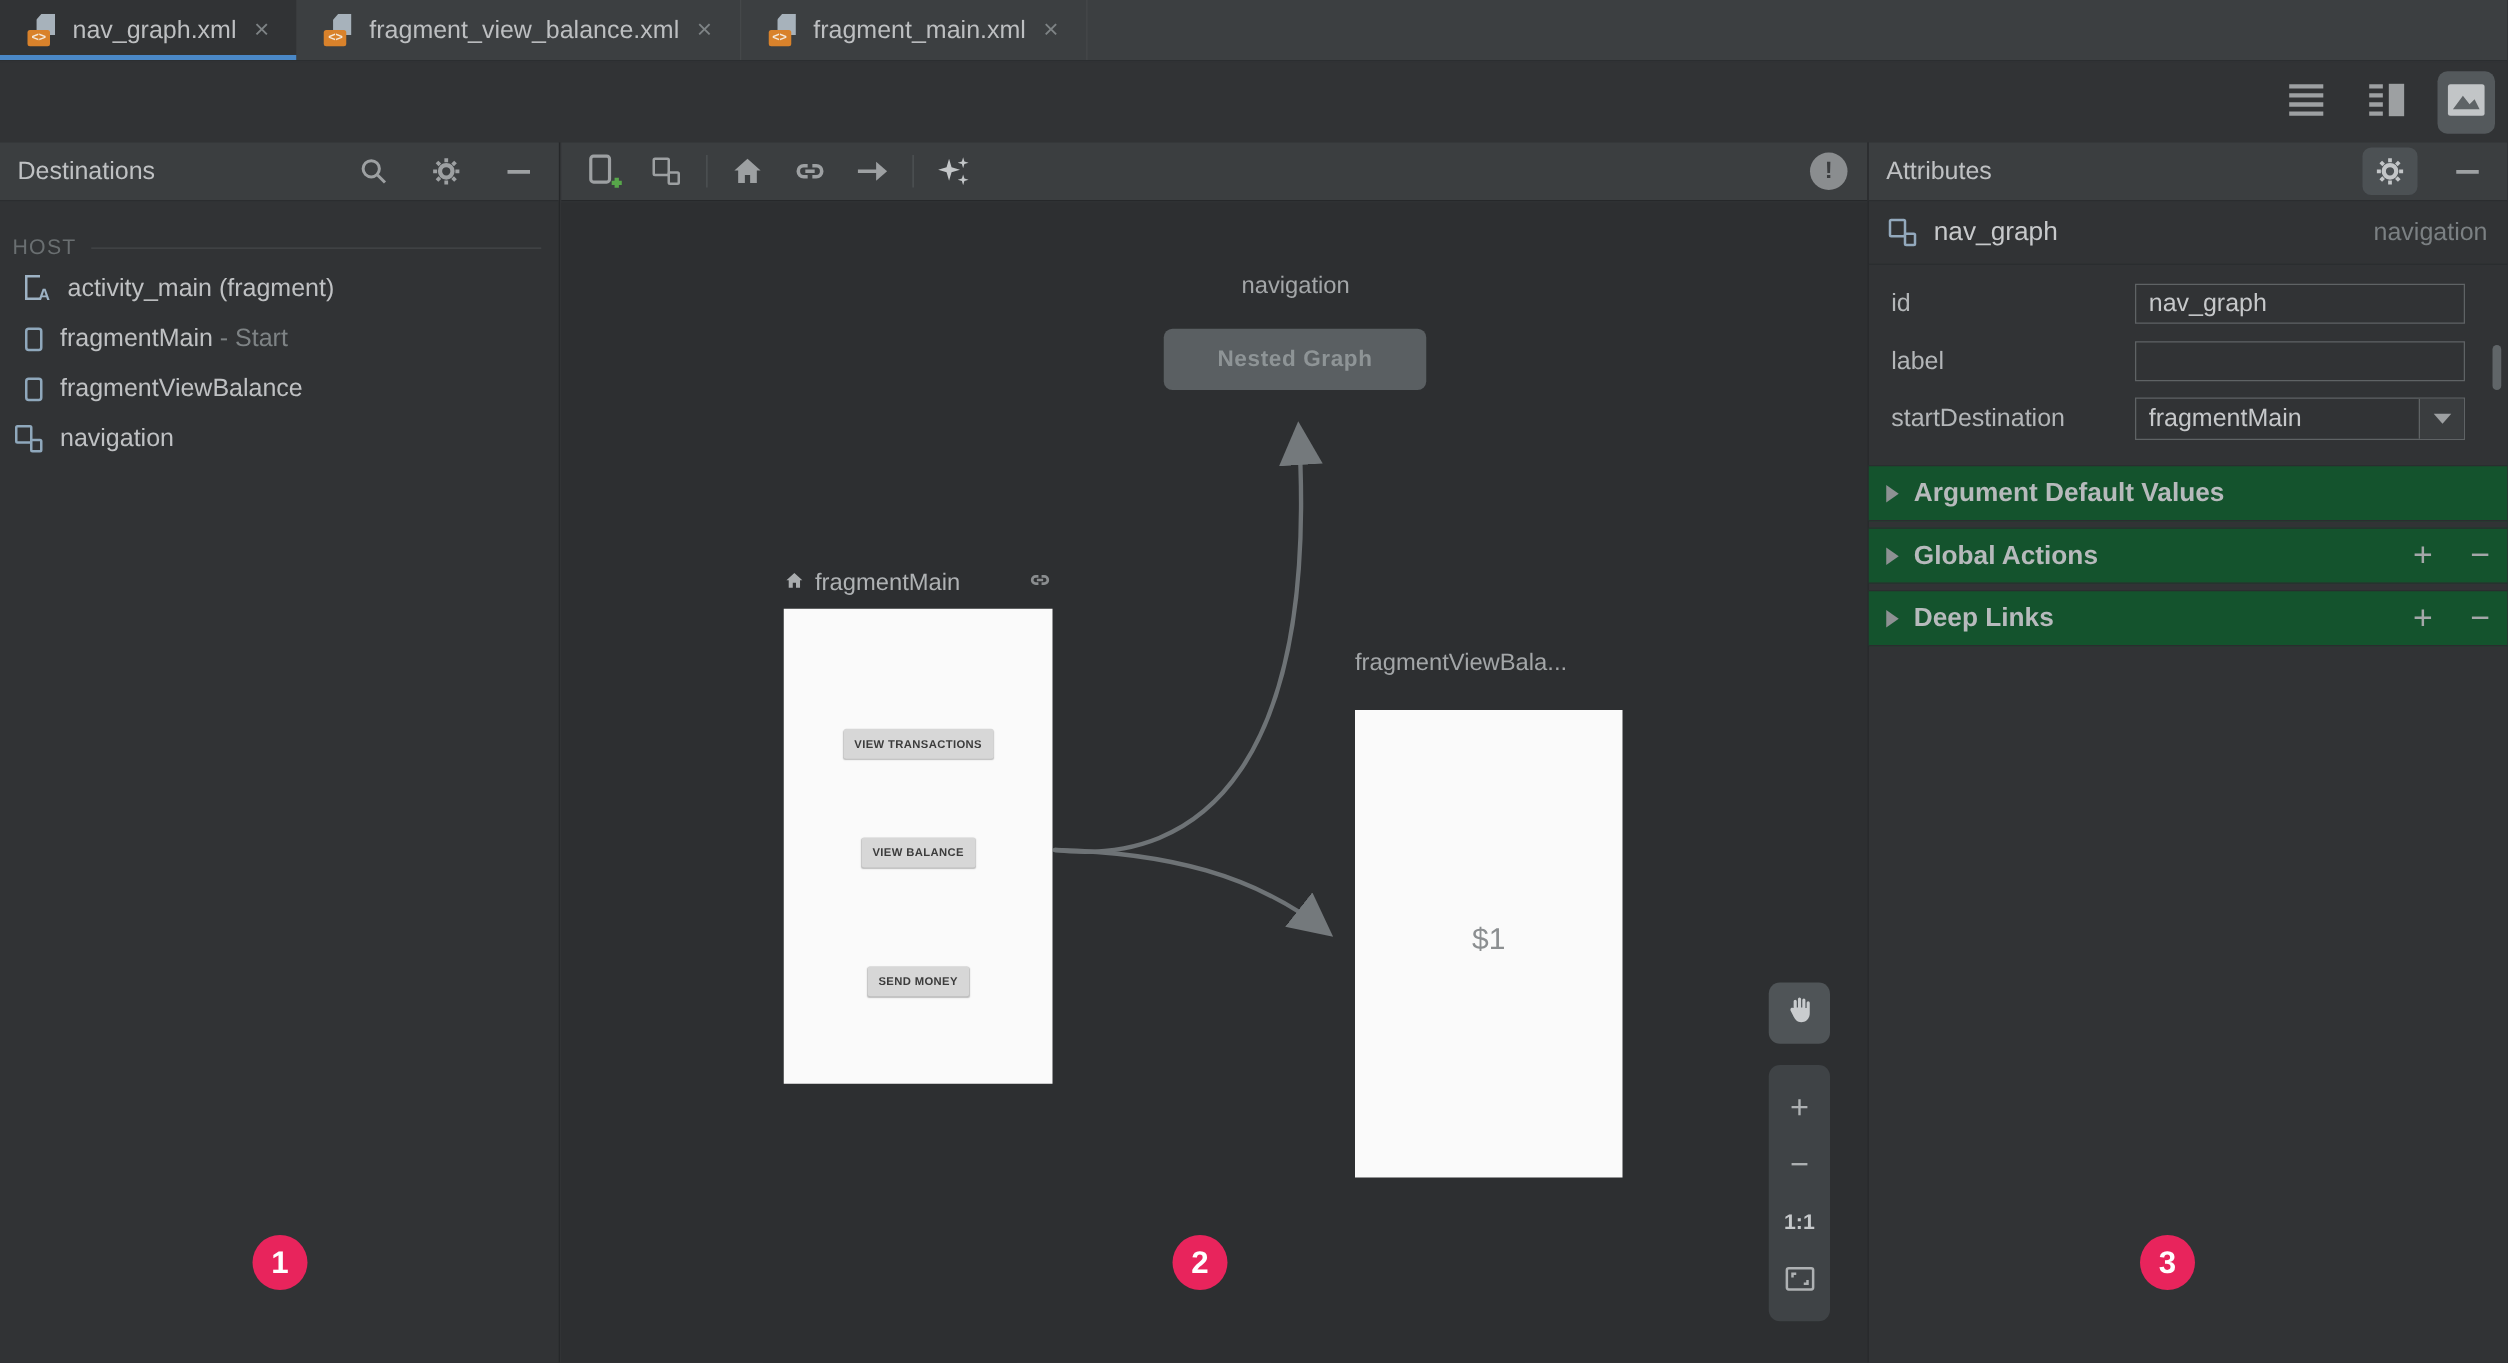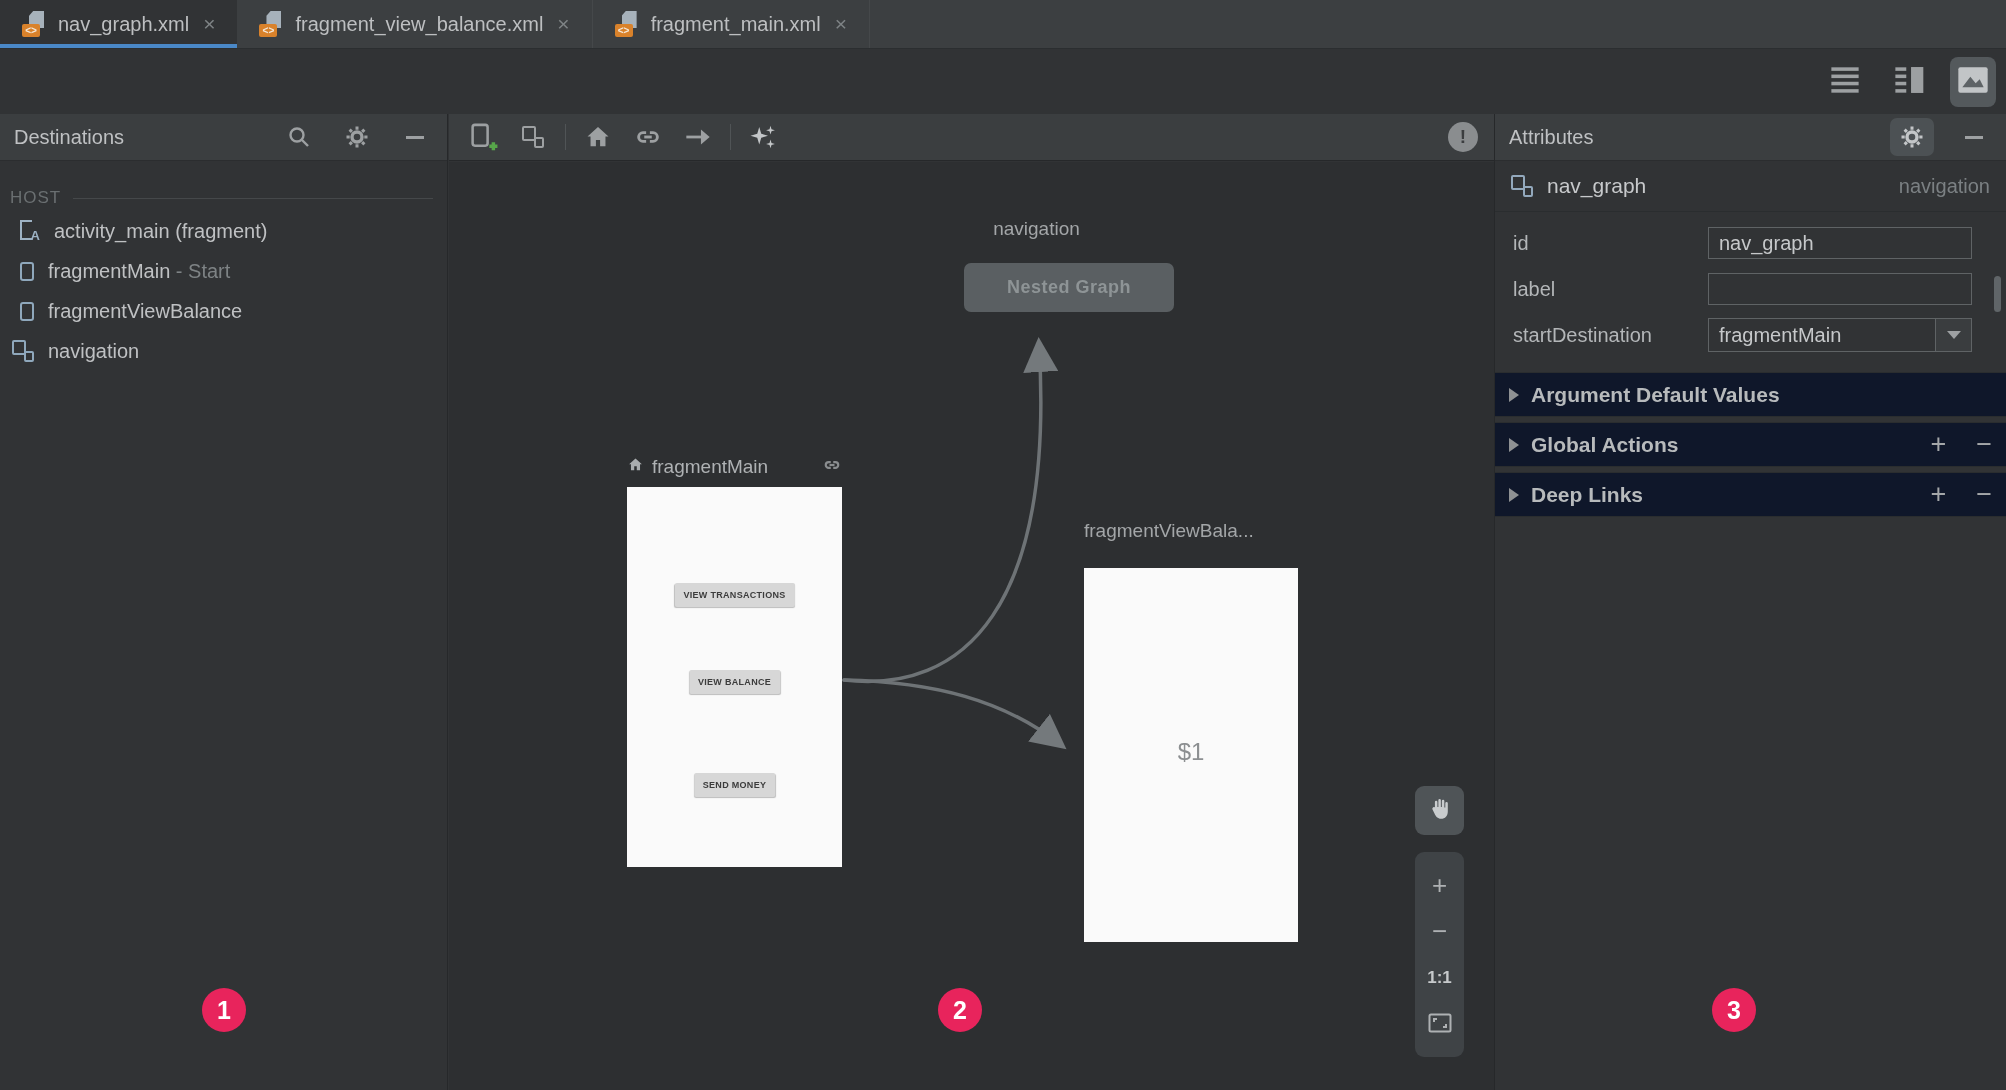--- a/index.html
+++ b/index.html
@@ -73,21 +73,21 @@
   .tb-sep { width:1px; height:26px; background:#505456; }
   .warn-btn { margin-left:auto; width:30px; height:30px; border-radius:50%;
     background:#8A8D8F; color:#3B3D3F; font-weight:bold; font-size:19px;
     display:flex; align-items:center; justify-content:center; }
   
   .canvas { position:absolute; left:0; top:48px; right:0; bottom:0; background:#2D2F31; overflow:hidden; }
   .cv-caption { position:absolute; font-size:19px; color:#A3A6A8; }
   .nested-graph-btn { position:absolute; left:482px; top:101px; width:210px; height:49px;
     background:#5A5F62; border-radius:7px; display:flex; align-items:center;
     justify-content:center; font-size:18px; font-weight:bold; letter-spacing:.5px;
-    color:#8E9496; cursor:pointer;margin-left:33px; }
+    color:#8E9496; cursor:pointer; }
   .device-card { position:absolute; background:#FAFAFA; cursor:pointer; }
   .fm-card { left:178px; top:325px; width:215px; height:380px; }
   .fvb-card { left:635px; top:406px; width:214px; height:374px; }
   .mini-btn { position:absolute; left:50%; transform:translateX(-50%);
     background:#D7D7D7; color:#3C3C3C; font-size:9px; font-weight:bold;
     padding:7px 9px; border-radius:2px; white-space:nowrap;
     box-shadow:0 1px 1px rgba(0,0,0,.25); letter-spacing:.3px; }
   .dollar { position:absolute; left:0; right:0; top:170px; text-align:center;
     font-size:24px; color:#8C8F91; }
   .fm-header { position:absolute; left:178px; top:292px; width:215px; height:26px;
@@ -115,21 +115,21 @@
     padding:0 10px; font-family:inherit; outline:none; }
   .combo { position:absolute; left:213px; width:264px; height:34px;
     border:1px solid #5F6365; display:flex; align-items:center; cursor:pointer; }
   .combo .combo-text { flex:1; font-size:20px; color:#C6C8CA; padding:0 10px; }
   .combo .combo-arrow { width:36px; height:100%; border-left:1px solid #5F6365;
     background:#3A3D3F; display:flex; align-items:center; justify-content:center; }
   .combo .tri-down { width:0; height:0; border-left:7px solid transparent;
     border-right:7px solid transparent; border-top:8px solid #9DA0A2; }
   .scroll-pill { position:absolute; right:5px; top:162px; width:7px; height:36px;
     border-radius:4px; background:#606568; }
-  .attr-section { position:absolute; left:0; right:0; height:45px; background:#0f172a;
+  .attr-section { position:absolute; left:0; right:0; height:45px; background:#14532d;
     border-top:1px solid #2A2D2F; border-bottom:1px solid #2A2D2F;
     display:flex; align-items:center; padding:0 14px; cursor:pointer; }
   .attr-section .tri-right { width:0; height:0; border-top:7px solid transparent;
     border-bottom:7px solid transparent; border-left:10px solid #8E9193; margin-right:12px; }
   .attr-section .sec-label { font-size:21px; font-weight:bold; color:#B7BABC; }
   .sec-actions { margin-left:auto; display:flex; gap:30px; align-items:center; }
   .sec-actions .glyph { font-size:27px; color:#A4A7A9; line-height:27px; cursor:pointer; }
   
   .num-badge { position:absolute; width:44px; height:44px; border-radius:50%;
     background:#E8245C; color:#FFFFFF; font-size:25px; font-weight:bold;

